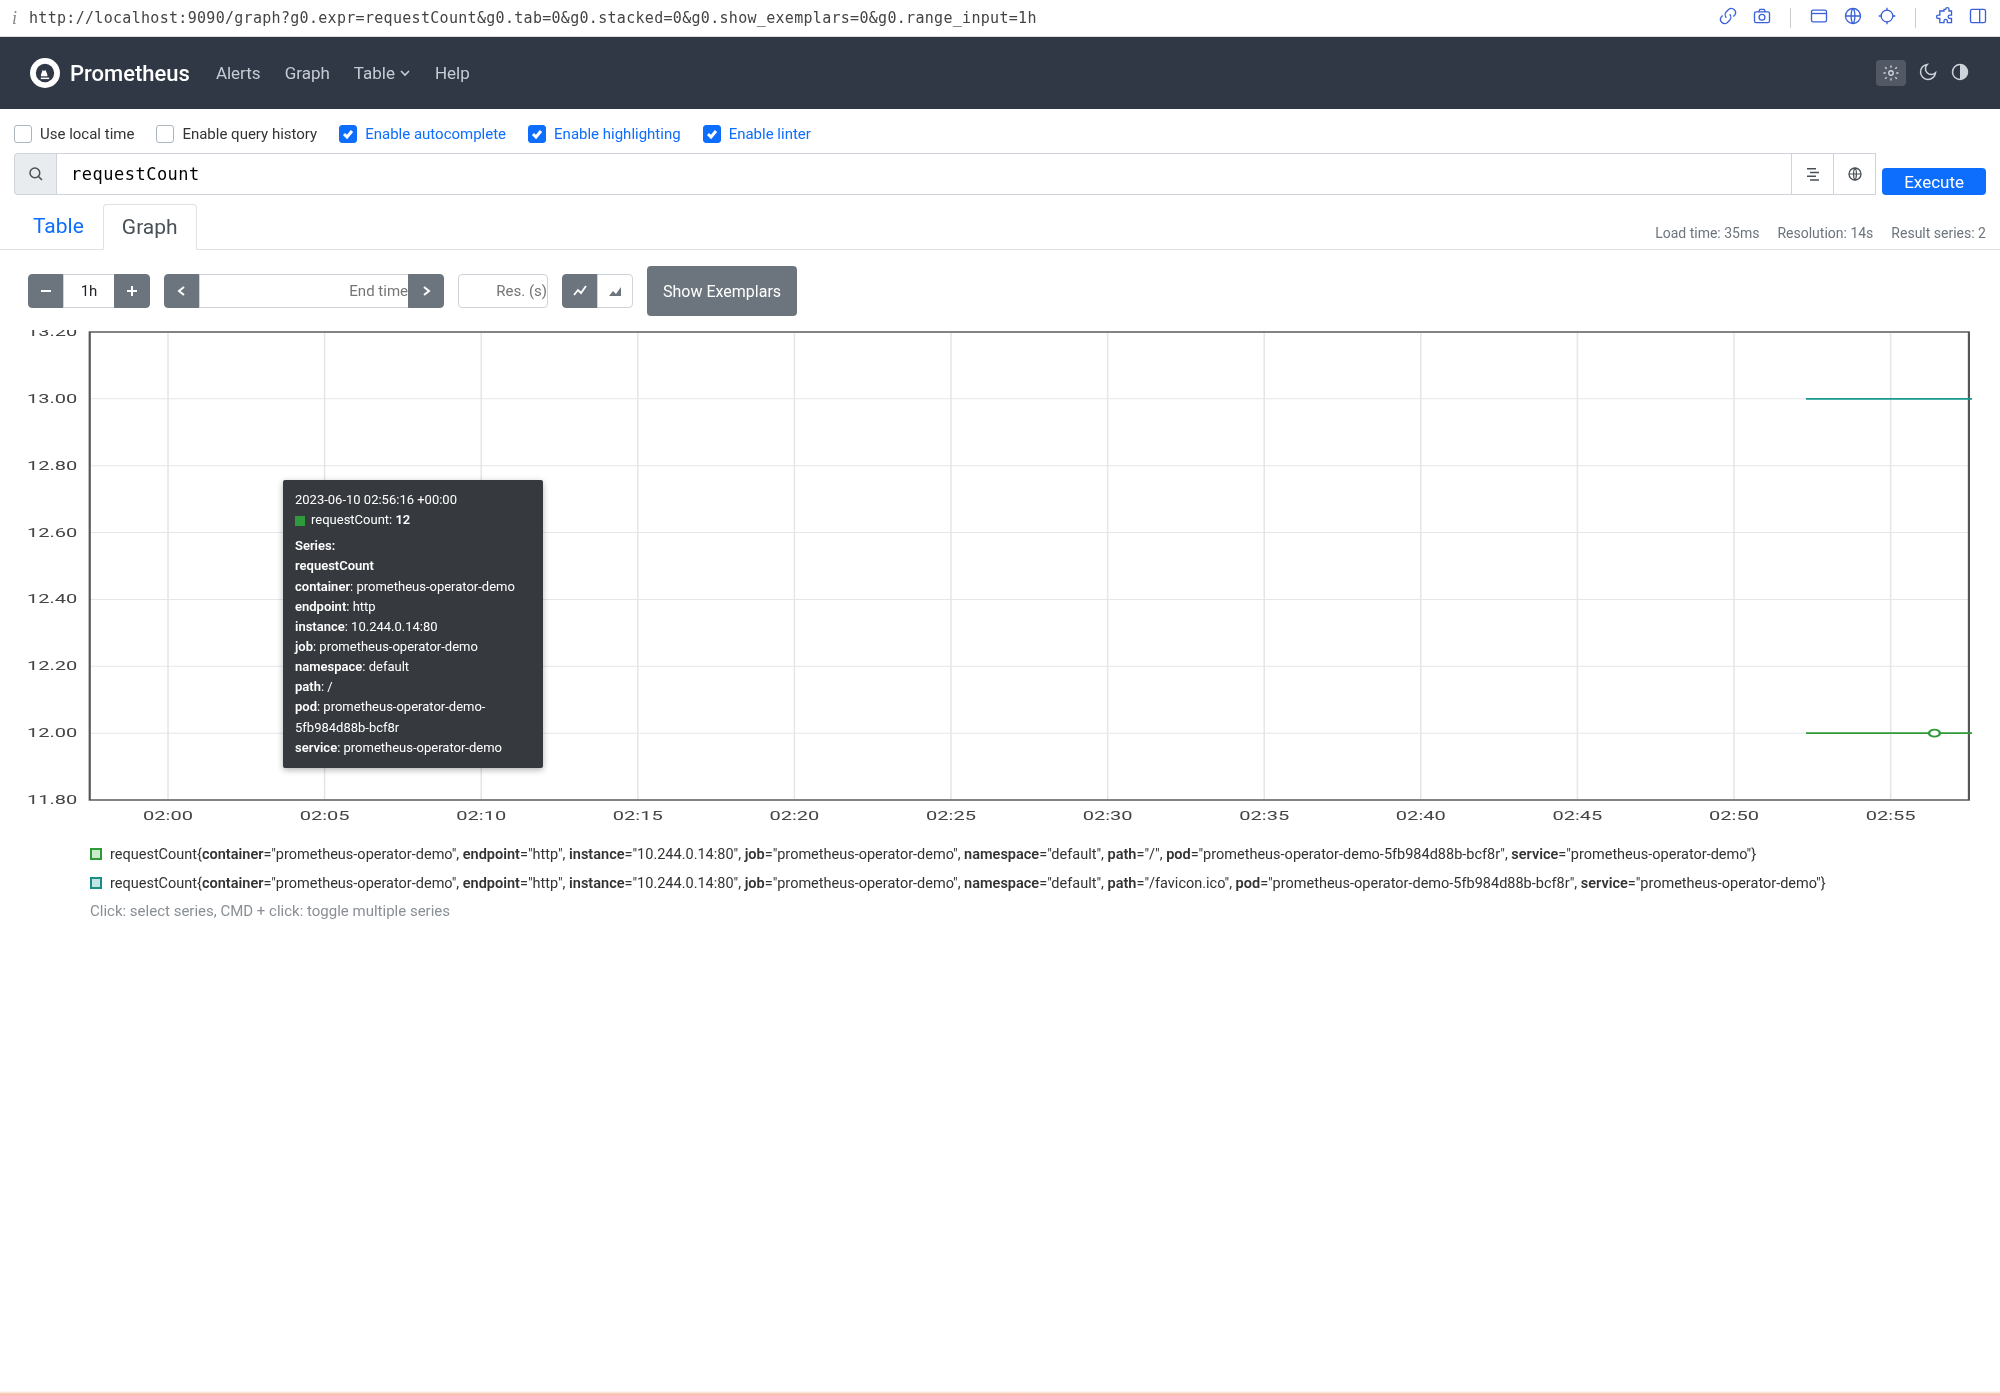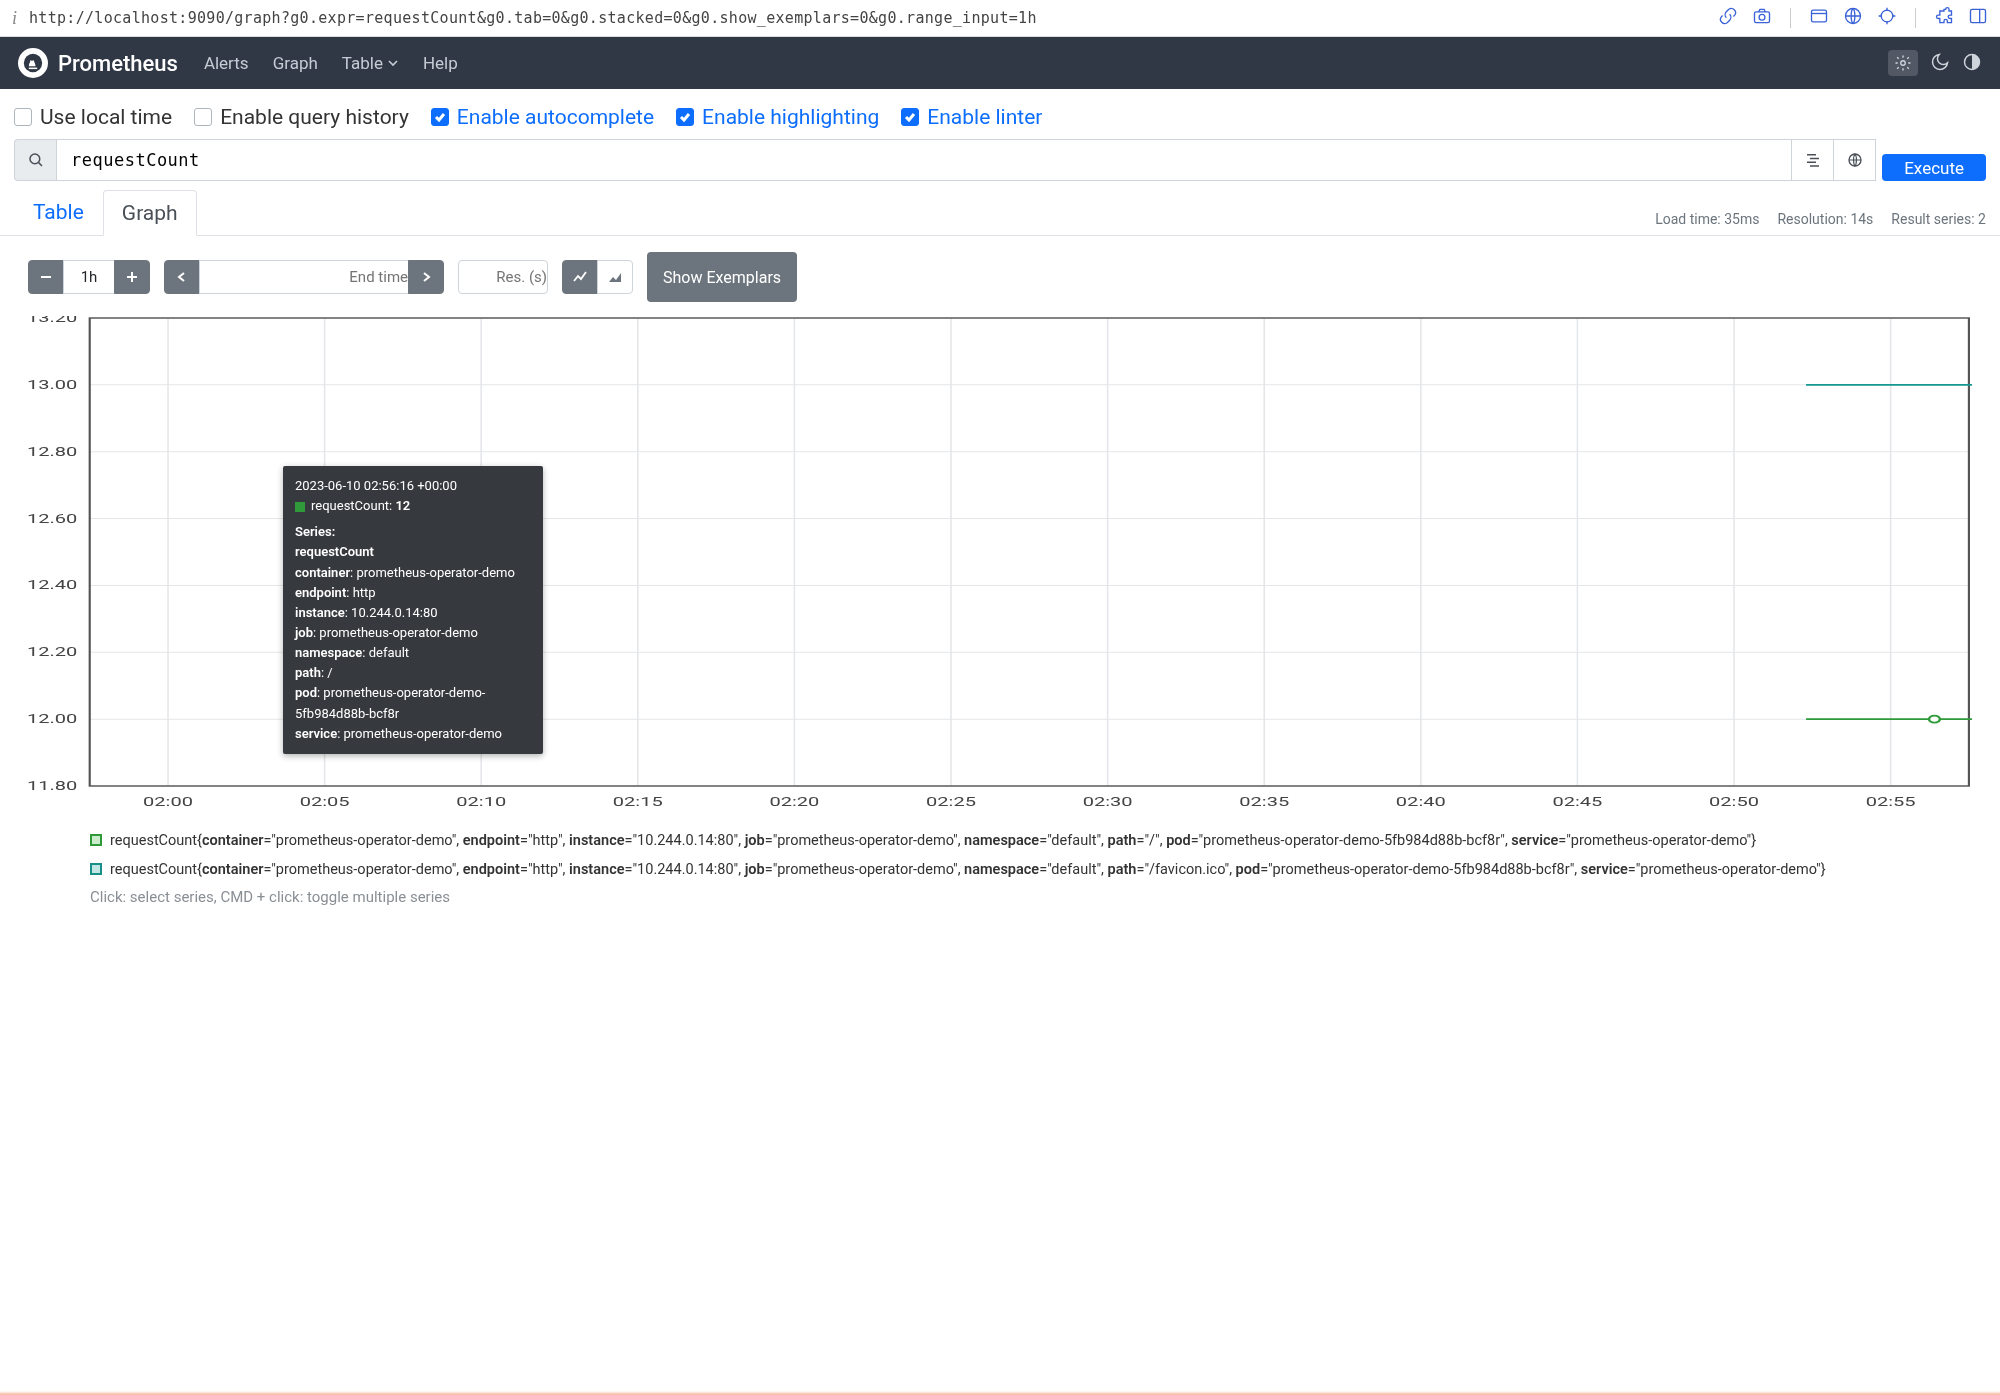--- a/index.html
+++ b/index.html
@@ -7,32 +7,32 @@
 
   
   .browser-bar { display:flex; align-items:center; padding:6px 12px; border-bottom:1px solid #ddd; gap:12px; font-size:15px; font-family: ui-monospace, Menlo, monospace; color:#444; }
   .browser-bar .info { color:#888; font-style:italic; font-family:serif; font-size:18px; }
   .browser-bar .url { flex:1; letter-spacing:0.3px; }
   .browser-icons { display:flex; gap:14px; align-items:center; }
   .browser-icons svg { width:20px; height:20px; stroke:#3a62d8; fill:none; stroke-width:1.6; }
   .vdiv { width:1px; height:20px; background:#ccc; margin:0 4px; }
 
   
-  .topnav { background:#303846; color:#fff; display:flex; align-items:center; padding:0 18px; height:52px; gap:26px; }
+  .topnav { background:#303846; color:#fff; display:flex; align-items:center; padding:0 30px; height:72px; gap:26px; }
   .topnav .brand { display:flex; align-items:center; gap:10px; font-size:22px; font-weight:500; }
   .topnav .brand .logo { width:30px; height:30px; border-radius:50%; background:#fff; display:flex; align-items:center; justify-content:center; }
   .topnav .brand .logo svg { width:20px; height:20px; }
   .topnav .navlinks { display:flex; gap:24px; font-size:17px; color:#c6ccd4; }
   .topnav .navlinks .item { display:flex; align-items:center; gap:4px; cursor:pointer; }
   .topnav .right { margin-left:auto; display:flex; align-items:center; gap:12px; }
   .topnav .gearbox { background:#525965; border-radius:4px; padding:4px 6px; display:flex; align-items:center; }
   .moon, .contrast { color:#cfd4db; }
 
   
-  .options-row { display:flex; align-items:center; gap:22px; padding:16px 14px 10px 14px; font-size:21px; color:#333; }
+  .options-row { display:flex; align-items:center; gap:22px; padding:16px 14px 10px 14px; font-size:15px; color:#333; }
   .opt { display:flex; align-items:center; gap:8px; }
   .cb { width:18px; height:18px; border:1.5px solid #adb5bd; border-radius:3px; display:inline-flex; align-items:center; justify-content:center; }
   .cb.checked { background:#0d6efd; border-color:#0d6efd; }
   .cb.checked svg { display:block; }
   .cb svg { display:none; width:12px; height:12px; stroke:#fff; stroke-width:3; fill:none; }
   .opt.blue { color:#0d6efd; }
 
   
   .expr-row { display:flex; align-items:stretch; padding:0 14px 8px 14px; gap:0; }
   .expr-search { width:42px; background:#e9ecef; border:1px solid #ced4da; border-right:none; border-radius:4px 0 0 4px; display:flex; align-items:center; justify-content:center; color:#495057; }

